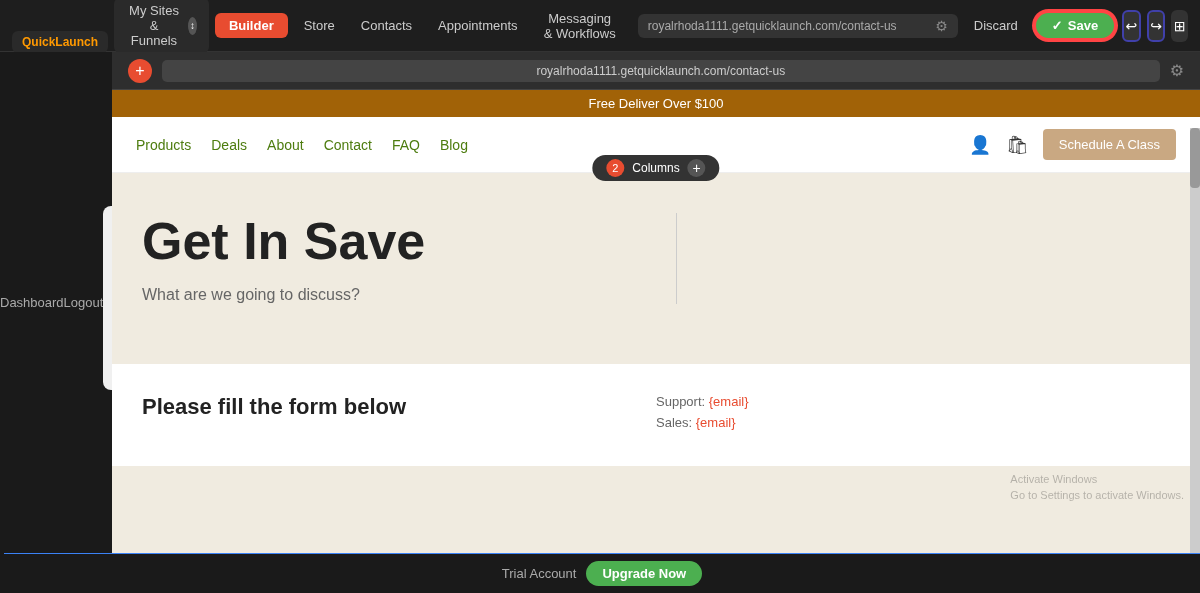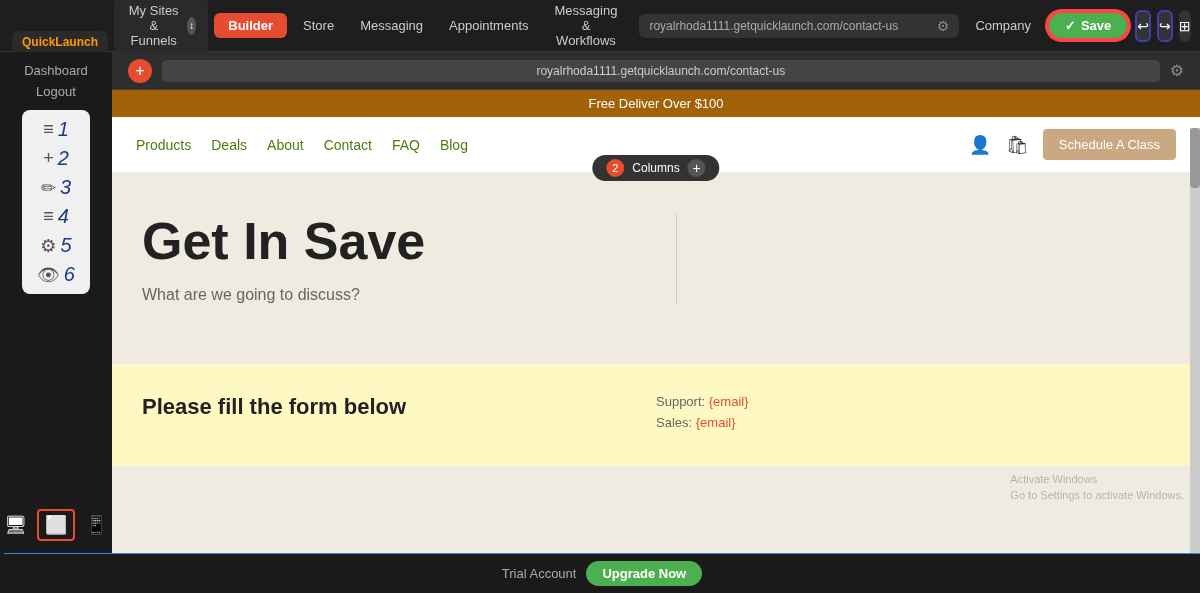--- a/index.html
+++ b/index.html
@@ -59,21 +59,21 @@
     }
     .grid-btn {
       background: #333; border: none; color: #fff; width: 32px; height: 32px;
       border-radius: 6px; cursor: pointer; font-size: 14px;
       display: flex; align-items: center; justify-content: center;
     }
 
     
     .left-sidebar {
       position: absolute; left: 0; top: 52px; bottom: 40px; width: 112px;
-      background: #1a1a1a; display: flex; flex-direction: column; align-items: center;
+      background: #1a1a1a; display: flex; flex-direction: row; align-items: center;
       padding: 8px 0;
     }
     .sidebar-top {
       background: #f0f0f0; border-radius: 8px; padding: 8px;
       display: flex; flex-direction: column; align-items: center; gap: 6px;
       margin-bottom: 10px; width: 68px;
     }
     .sidebar-section-label {
       color: #555; font-size: 18px; font-weight: 300; cursor: pointer;
       display: flex; align-items: center; gap: 4px;
@@ -152,21 +152,21 @@
       cursor: pointer;
     }
     .hero-title {
       font-size: 52px; font-weight: 700; color: #222; line-height: 1.1;
       margin-bottom: 16px;
     }
     .hero-sub { color: #666; font-size: 16px; }
 
     
     .form-section {
-      background: #fef9c3; padding: 30px; display: flex; 
+      background: #ffffff; padding: 30px; display: flex; 
     }
     .form-left { flex: 1; }
     .form-title {
       font-size: 22px; font-weight: 700; color: #222; margin-bottom: 16px;
     }
     .form-right { flex: 1; }
     .support-line { font-size: 13px; color: #666; margin-bottom: 6px; }
     .support-link { color: #e84c30; }
 
     
@@ -213,29 +213,29 @@
 <div class="top-nav">
   <button class="logo-btn">
     <span style="color:#f90">Q</span><span>uickLaunch</span>
   </button>
   <button class="nav-sites-btn">
     <span>My Sites &amp; Funnels</span>
     <span class="badge">↕</span>
   </button>
   <button class="builder-btn">Builder</button>
   <button class="nav-link-btn">Store</button>
-  <button class="nav-link-btn">Messaging</button>
+  <button class="nav-link-btn">Contacts</button>
   <button class="nav-link-btn">Appointments</button>
   <button class="nav-link-btn">Messaging &amp; Workflows</button>
   <div class="nav-spacer"></div>
   <div class="url-bar">
     <span class="url-text">royalrhoda1111.getquicklаunch.com/contact-us</span>
     <span class="gear-icon">⚙</span>
   </div>
-  <button class="discard-btn">Company</button>
+  <button class="discard-btn">Discard</button>
   <button class="save-btn">
     <span>✓</span>
     <span>Save</span>
   </button>
   <button class="undo-btn">↩</button>
   <button class="redo-btn">↪</button>
   <button class="grid-btn">⊞</button>
 </div>
 
 <div class="left-sidebar">

